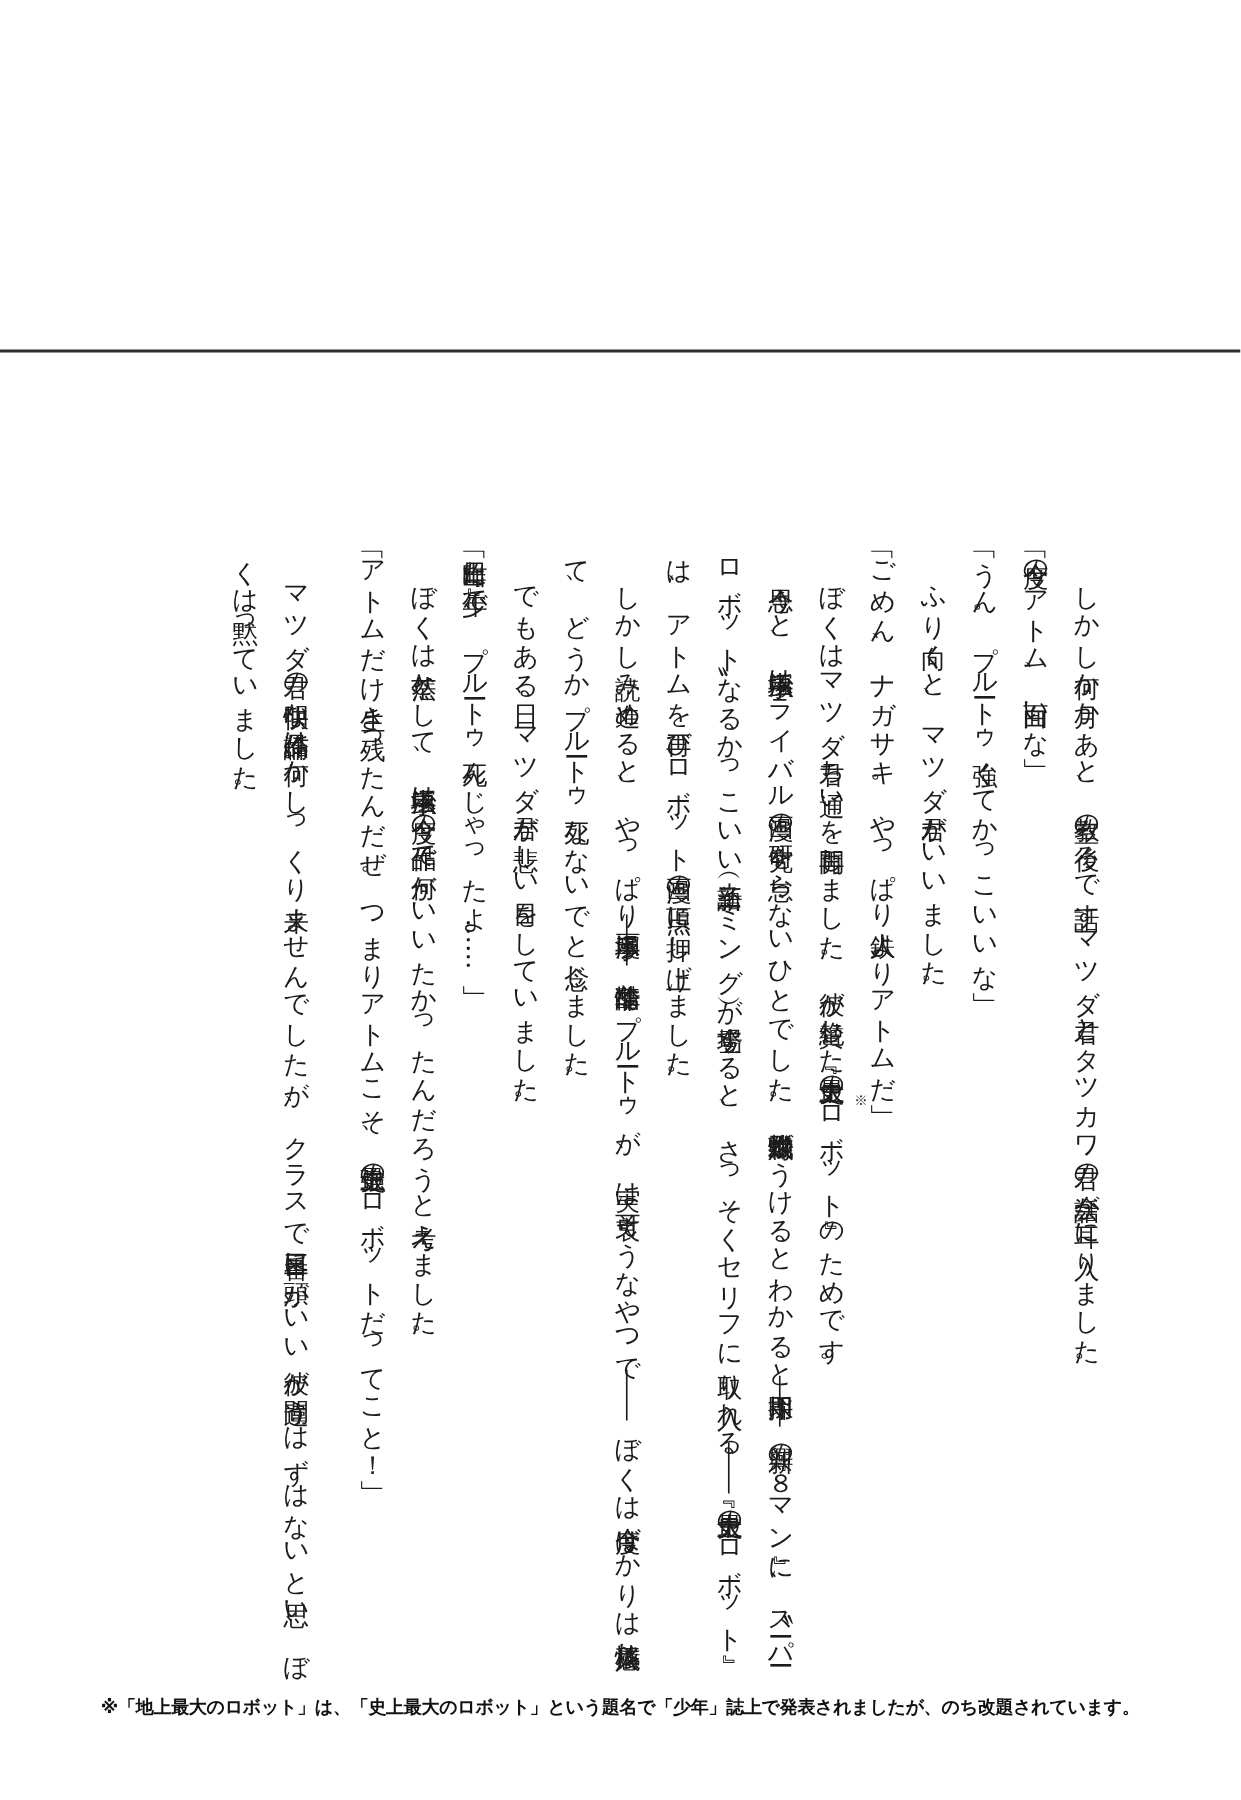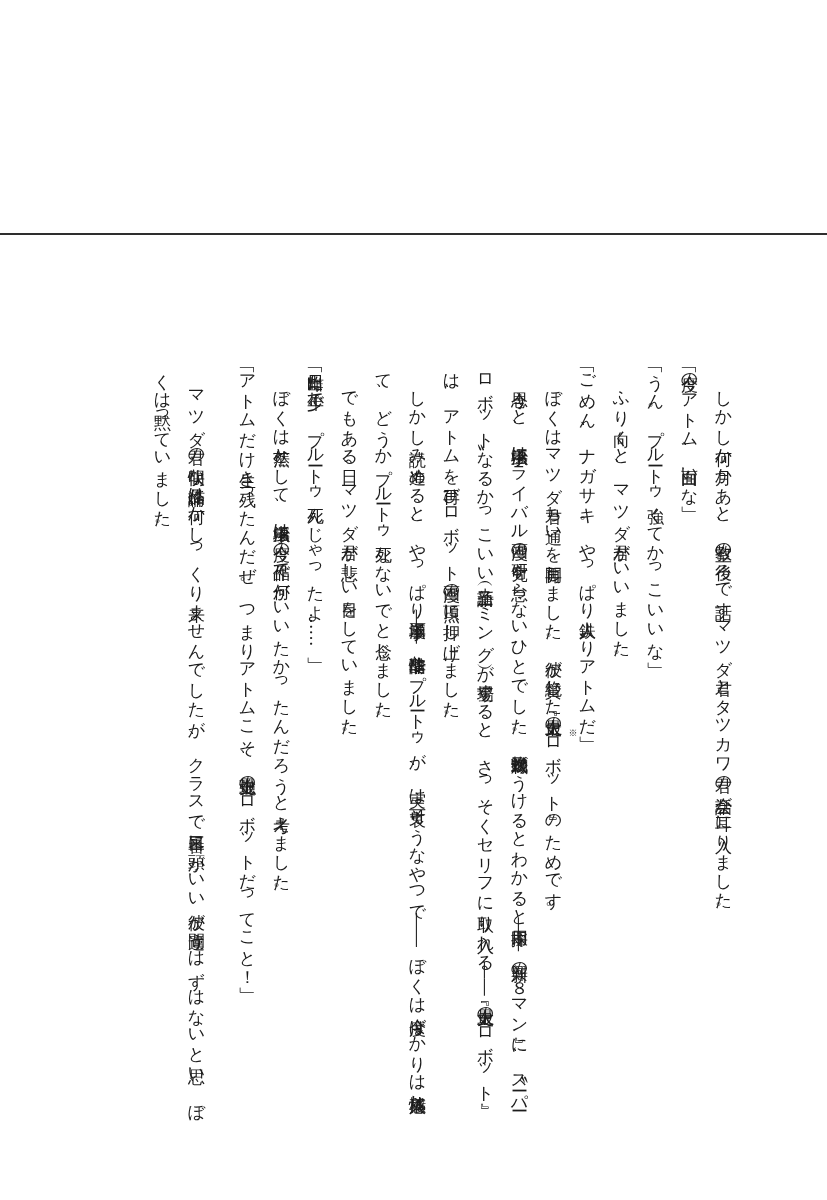--- a/index.html
+++ b/index.html
@@ -88,14 +88,15 @@
     <p class="indent"><span>ぼくはマツダ君ち通いを再開しました。彼が絶賛した『</span><span class="note-anchor"><span class="note-mark">※</span><span>史</span></span><span>上最大のロボット』のためです。</span></p>
     <p class="indent">今思うと、手塚治虫はライバル漫画の研究を怠らないひとでした。対戦形式物がうけるとわかると即採用――新興の『８マン』に、〝スーパーロボット〟なるかっこいい新語（ネーミング）が登場すると、さっそくセリフに取り入れる――『史上最大のロボット』は、アトムを再びロボット漫画の頂点に押し上げました。</p>
     <p class="indent">しかし読み進めると、やっぱり手塚漫画――冷酷非情なプルートゥが、実は可哀そうなやつで――ぼくは今度ばかりは感情移入して、どうかプルートゥ死なないでと念じました。</p>
     <p class="indent">でもある日、マツダ君が悲しい目をしていました。</p>
     <p>「昨日出た『少年』で、プルートゥ死んじゃったよ……」</p>
     <p class="indent">ぼくは茫然として、手塚治虫は今度の作品で何がいいたかったんだろうと考えました。</p>
     <p>「アトムだけ生き残ったんだぜ。つまりアトムこそ、史上最強のロボットだってこと！」</p>
     <p class="indent gap-before">マツダ君の明快な作品論は何かしっくり来ませんでしたが、クラスで三番目に頭がいい彼が間違うはずはないと思い、ぼくは黙っていました。</p>
   </div>
 
+  <div class="footnote">※「地上最大のロボット」は、「史上最大のロボット」という題名で「少年」誌上で発表されましたが、のち改題されています。</div>
 
 </div>
 
 </body></html>

